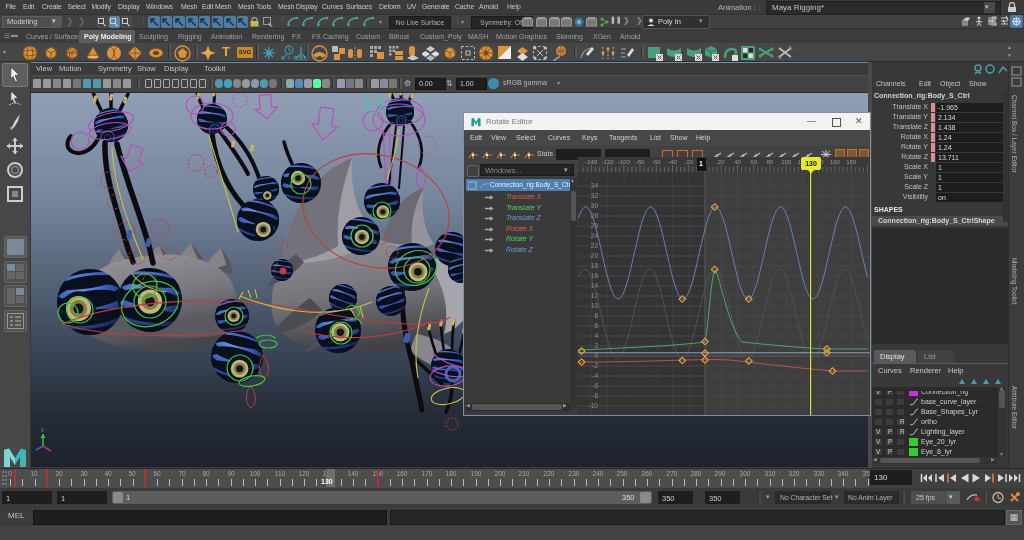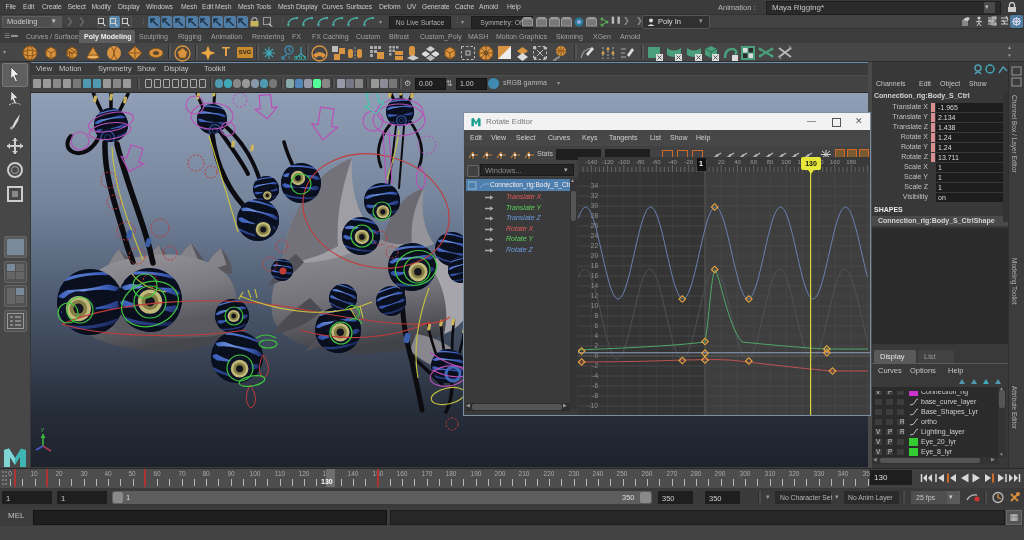--- a/index.html
+++ b/index.html
@@ -1059,21 +1059,21 @@
 <span class="abs" style="left:878px;top:217px;color:#d5d5d5;font-size:7px;font-weight:bold;white-space:nowrap;">Connection_rig:Body_S_CtrlShape</span>
 <div class="abs" style="left:872px;top:228px;width:136px;height:116px;background:#2b2b2b;"></div>
 <div class="abs" style="left:1003px;top:92px;width:5px;height:130px;background:#333;"></div>
 <div class="abs" style="left:872px;top:346px;width:136px;height:114px;background:#393939;"></div>
 <div class="abs" style="left:874px;top:350px;width:42px;height:13px;background:#5a5a5a;border-radius:2px 2px 0 0;"></div>
 <span class="abs" style="left:880px;top:352px;color:#e5e5e5;font-size:7.5px;font-weight:normal;white-space:nowrap;">Display</span>
 <div class="abs" style="left:918px;top:350px;width:36px;height:13px;background:#424242;border-radius:2px 2px 0 0;"></div>
 <span class="abs" style="left:924px;top:352px;color:#999;font-size:7.5px;font-weight:normal;white-space:nowrap;">List</span>
 <div class="abs" style="left:872px;top:363px;width:136px;height:1px;background:#5a5a5a;"></div>
 <span class="abs" style="left:878px;top:366px;color:#c5c5c5;font-size:7.5px;font-weight:normal;white-space:nowrap;">Curves</span>
-<span class="abs" style="left:910px;top:366px;color:#c5c5c5;font-size:7.5px;font-weight:normal;white-space:nowrap;">Options</span>
+<span class="abs" style="left:910px;top:366px;color:#c5c5c5;font-size:7.5px;font-weight:normal;white-space:nowrap;">Renderer</span>
 <span class="abs" style="left:948px;top:366px;color:#c5c5c5;font-size:7.5px;font-weight:normal;white-space:nowrap;">Help</span>
 <svg class="abs" style="left:958px;top:378px;" width="46" height="8">
     <path d="M1 6 L4 1 L7 6 Z" fill="#4f9ab0"></path>
     <path d="M13 6 L16 1 L19 6 Z" fill="#4f9ab0"></path>
     <path d="M25 6 L28 1 L31 6 Z" fill="#3fa8b8"></path>
     <path d="M37 6 L40 1 L43 6 Z" fill="#4f9ab0"></path>
   </svg>
 <div class="abs" style="left:872px;top:387px;width:126px;height:71px;background:#2b2b2b;"></div>
 <div class="abs" style="left:874px;top:388px;width:9px;height:8px;background:#3d3d3d;border:1px solid #2a2a2a;box-sizing:border-box;"></div>
 <span class="abs" style="left:876px;top:388px;color:#ccc;font-size:6.5px;font-weight:normal;white-space:nowrap;">V</span>

